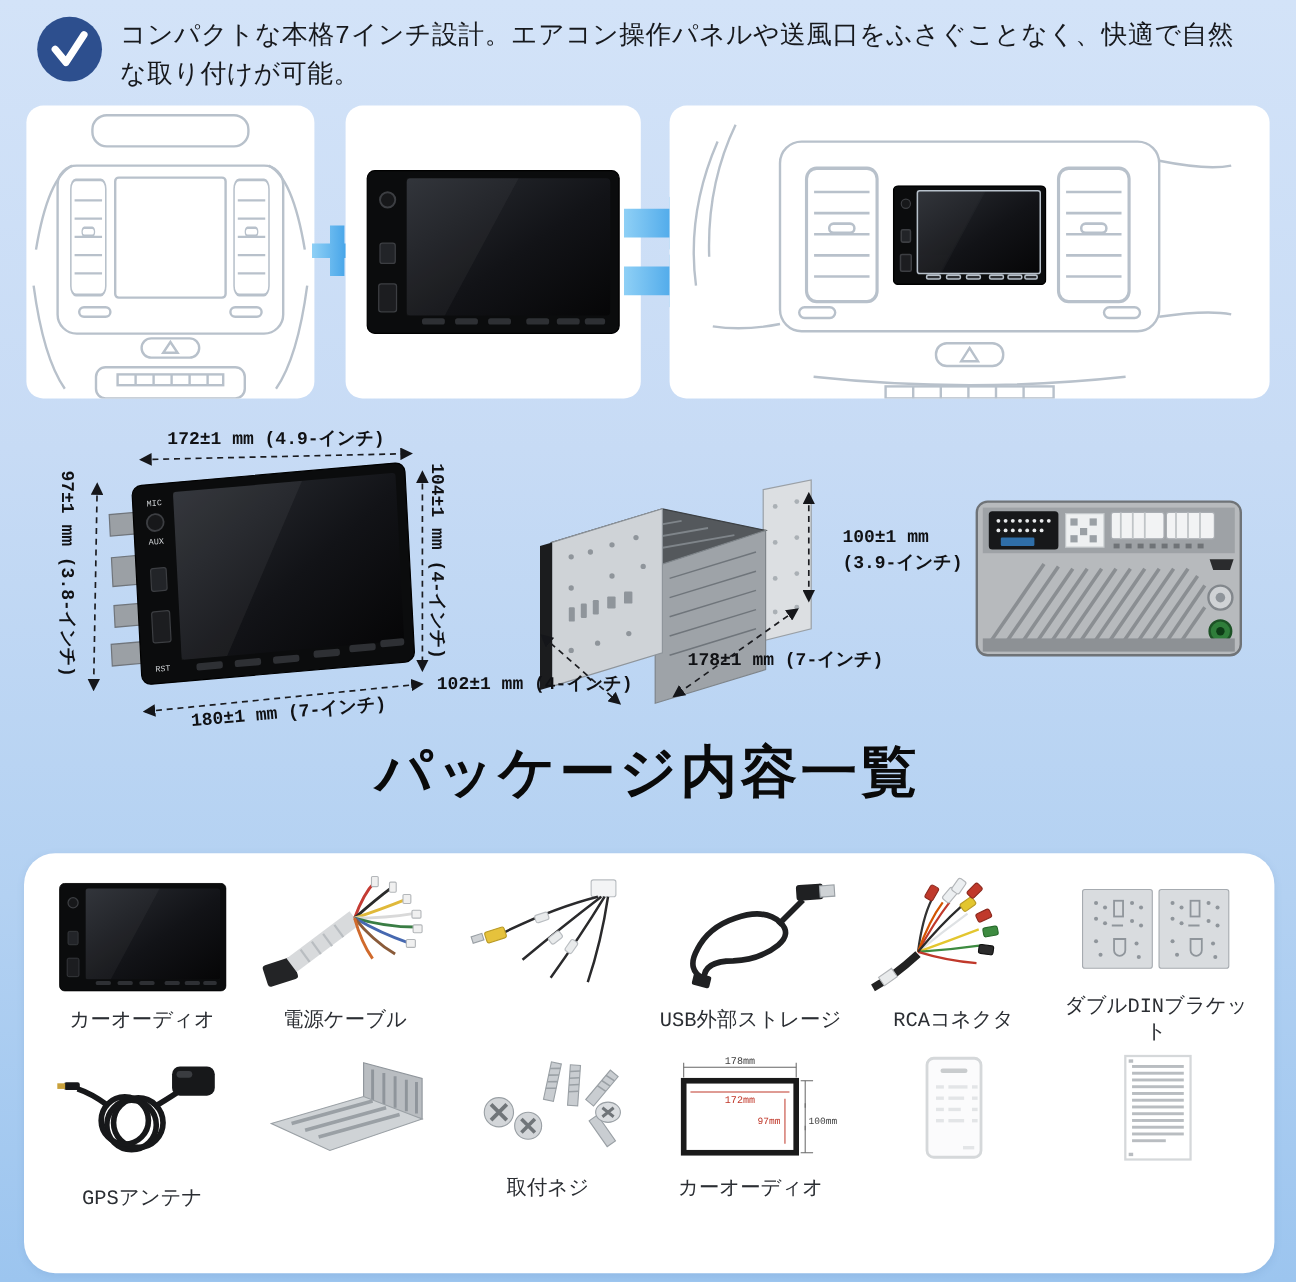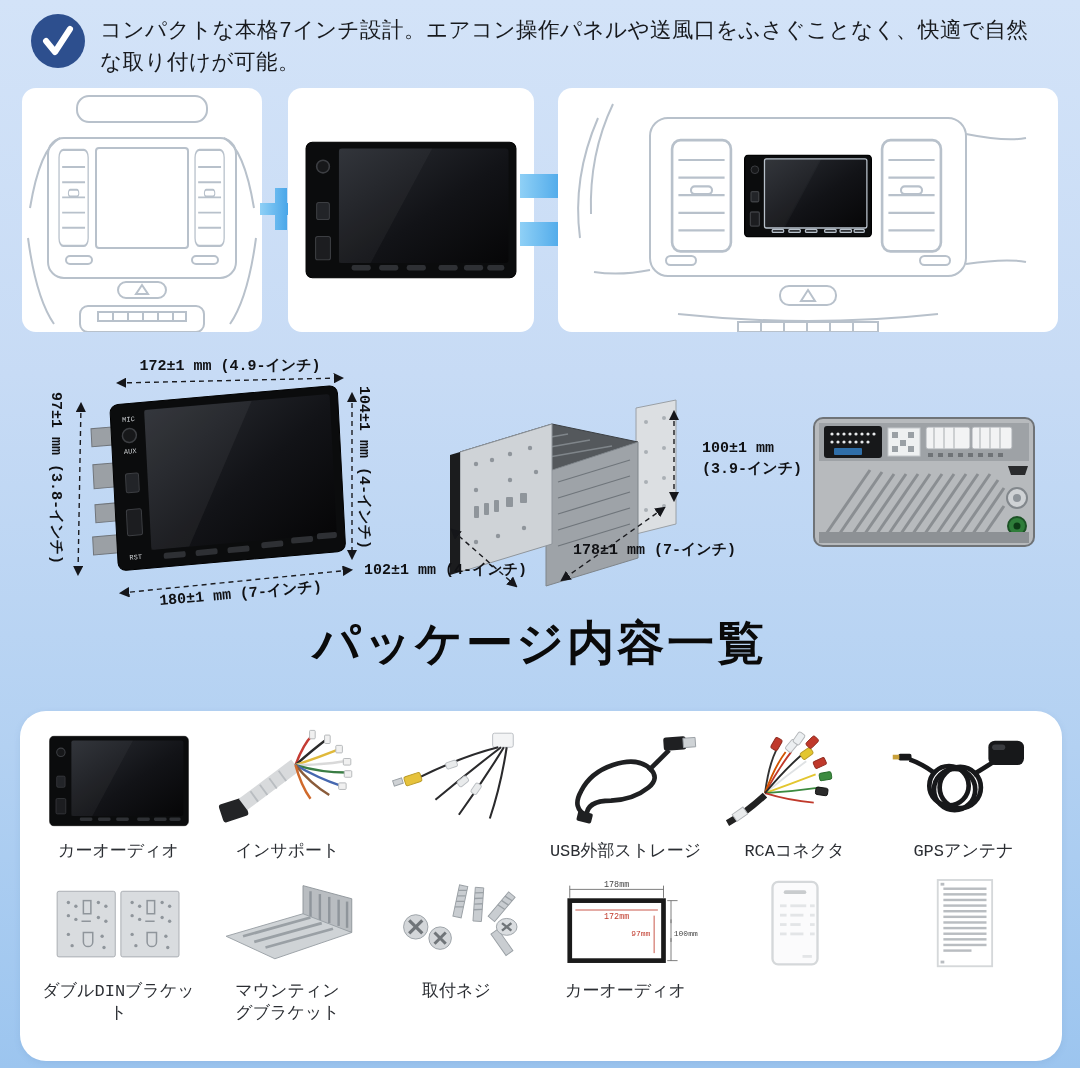--- a/index.html
+++ b/index.html
@@ -375,21 +375,21 @@
           <g fill="#f0f0f0" stroke="#b3b6b9">
             <rect x="103" y="1" width="6" height="9" rx="1"></rect>
                 <rect x="119" y="6" width="6" height="9" rx="1"></rect>
             <rect x="131" y="17" width="7" height="8" rx="1"></rect>
                 <rect x="139" y="31" width="8" height="7" rx="1"></rect>
             <rect x="140" y="44" width="8" height="7" rx="1"></rect>
                 <rect x="134" y="57" width="8" height="7" rx="1"></rect>
           </g>
         </svg>
           </div>
-        <div class="caption">インサポート</div>
+        <div class="caption">電源ケーブル</div>
       </div>
 
       <div class="cell">
         <div class="icon-box">
             <svg width="150" height="108" viewBox="0 0 160 110">
           <rect x="118" y="4" width="22" height="15" rx="2" fill="#f3f4f5" stroke="#b9bdc1"></rect>
           <g stroke="#2a2a2c" stroke-width="2.2" fill="none">
             <path d="M124,19 q-40,10 -88,34"></path>
                 <path d="M127,19 q-34,26 -70,56"></path>
             <path d="M130,19 q-22,36 -48,72"></path>
@@ -440,37 +440,20 @@
             <rect x="86" y="22" width="13" height="8" rx="2" fill="#e3c62f" stroke="#b99a25" transform="rotate(-35 92 26)"></rect>
             <rect x="100" y="32" width="13" height="8" rx="2" fill="#c0392b" stroke="#8d2a1f" transform="rotate(-25 106 36)"></rect>
             <rect x="106" y="46" width="13" height="8" rx="2" fill="#3d8b40" stroke="#276b2b" transform="rotate(-10 112 50)"></rect>
             <rect x="102" y="62" width="13" height="8" rx="2" fill="#2b2b2b" stroke="#111" transform="rotate(8 108 66)"></rect>
             <rect x="78" y="6" width="13" height="8" rx="2" fill="#eceff1" stroke="#b3b6b9" transform="rotate(-55 84 10)"></rect>
             <rect x="92" y="10" width="13" height="8" rx="2" fill="#c0392b" stroke="#8d2a1f" transform="rotate(-45 98 14)"></rect>
           </g>
         </svg>
           </div>
         <div class="caption">RCAコネクタ</div>
-      </div>
-
-      <div class="cell">
-        <div class="icon-box">
-            <svg width="150" height="108" viewBox="0 0 160 110">
-          <circle cx="70" cy="64" r="22" fill="none" stroke="#17181a" stroke-width="5"></circle>
-          <circle cx="76" cy="62" r="22" fill="none" stroke="#17181a" stroke-width="5"></circle>
-          <circle cx="64" cy="60" r="21" fill="none" stroke="#17181a" stroke-width="5"></circle>
-          <path d="M90,48 q20,-12 28,-18" stroke="#17181a" stroke-width="5" fill="none"></path>
-          <path d="M48,46 q-14,-10 -26,-14" stroke="#17181a" stroke-width="5" fill="none"></path>
-          <rect x="106" y="12" width="38" height="26" rx="7" fill="#17181a"></rect>
-          <rect x="110" y="16" width="14" height="6" rx="3" fill="#3a3c40"></rect>
-          <rect x="10" y="26" width="14" height="7" rx="2" fill="#17181a"></rect>
-          <rect x="4" y="27" width="7" height="5" fill="#c9a13b"></rect>
-        </svg>
-          </div>
-        <div class="caption">GPSアンテナ</div>
       </div>
 
       <div class="cell r2">
         <div class="icon-box">
             <svg width="150" height="96" viewBox="0 0 160 100">
           <g>
             <rect x="14" y="14" width="62" height="70" rx="2" fill="#d9dcdf" stroke="#a6abb0"></rect>
             <rect x="82" y="14" width="62" height="70" rx="2" fill="#d9dcdf" stroke="#a6abb0"></rect>
           </g>
           <g fill="#8f959b">
@@ -505,41 +488,56 @@
             <rect x="110" y="24" width="8" height="14"></rect>
                 <path d="M110,58 h10 v10 a5,5 0 0 1 -10,0 z"></path>
             <line x1="40" y1="46" x2="50" y2="46"></line>
                 <line x1="108" y1="46" x2="118" y2="46"></line>
           </g>
         </svg>
           </div>
         <div class="caption">ダブルDINブラケット</div>
       </div>
 
+      <div class="cell">
+        <div class="icon-box">
+            <svg width="150" height="108" viewBox="0 0 160 110">
+          <circle cx="70" cy="64" r="22" fill="none" stroke="#17181a" stroke-width="5"></circle>
+          <circle cx="76" cy="62" r="22" fill="none" stroke="#17181a" stroke-width="5"></circle>
+          <circle cx="64" cy="60" r="21" fill="none" stroke="#17181a" stroke-width="5"></circle>
+          <path d="M90,48 q20,-12 28,-18" stroke="#17181a" stroke-width="5" fill="none"></path>
+          <path d="M48,46 q-14,-10 -26,-14" stroke="#17181a" stroke-width="5" fill="none"></path>
+          <rect x="106" y="12" width="38" height="26" rx="7" fill="#17181a"></rect>
+          <rect x="110" y="16" width="14" height="6" rx="3" fill="#3a3c40"></rect>
+          <rect x="10" y="26" width="14" height="7" rx="2" fill="#17181a"></rect>
+          <rect x="4" y="27" width="7" height="5" fill="#c9a13b"></rect>
+        </svg>
+          </div>
+        <div class="caption">GPSアンテナ</div>
+      </div>
+
       <div class="cell r2">
         <div class="icon-box">
             <svg width="150" height="96" viewBox="0 0 160 100">
           <polygon points="96,8 148,22 148,58 96,42" fill="#b9bdc1" stroke="#8f959b"></polygon>
           <g stroke="#8f959b" stroke-width="2.6">
                 <line x1="104" y1="14" x2="104" y2="42"></line>
                 <line x1="114" y1="17" x2="114" y2="45"></line>
                 <line x1="124" y1="20" x2="124" y2="48"></line>
                 <line x1="134" y1="23" x2="134" y2="51"></line>
                 <line x1="143" y1="25" x2="143" y2="53"></line>
               </g>
           <polygon points="14,62 96,38 148,58 66,86" fill="#cfd3d6" stroke="#9aa0a5"></polygon>
           <g stroke="#9aa0a5" stroke-width="3">
                 <line x1="32" y1="62" x2="104" y2="42"></line>
                 <line x1="44" y1="68" x2="116" y2="48"></line>
                 <line x1="56" y1="74" x2="128" y2="54"></line>
               </g>
         </svg>
           </div>
-        <div class="caption">マウンティン
-グブラケット</div>
       </div>
 
       <div class="cell r2">
         <div class="icon-box">
             <svg width="150" height="96" viewBox="0 0 160 100">
           <g transform="rotate(12 84 30)">
                 <rect x="78" y="8" width="9" height="34" fill="#c9cdd1" stroke="#9aa0a5"></rect>
                 <g stroke="#9aa0a5" stroke-width="1.4">
                   <line x1="78" y1="14" x2="87" y2="12"></line>
                   <line x1="78" y1="20" x2="87" y2="18"></line>

